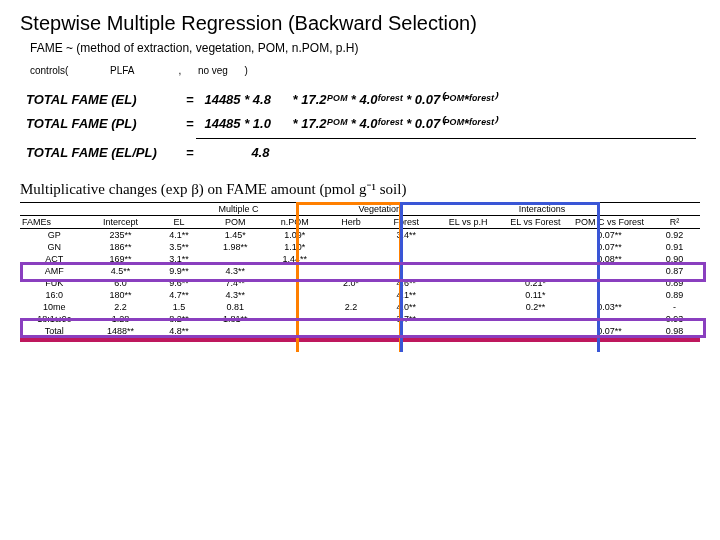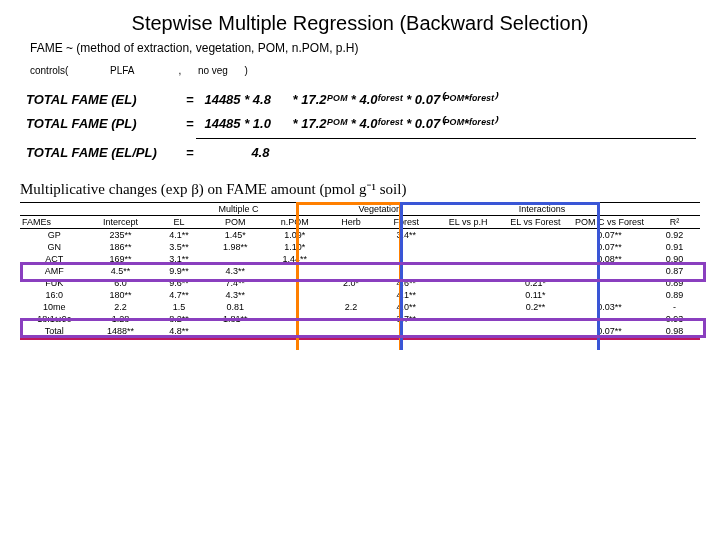--- a/index.html
+++ b/index.html
@@ -6,21 +6,21 @@
     margin: 0;
     padding: 10px 20px;
     font-family: Verdana, Arial, sans-serif;
     width: 720px;
     box-sizing: border-box;
     background: #fff;
     color: #000;
   }
   .title {
     font-size: 20px;
-    text-align: center;
+    text-align: left;
     margin: 2px 0 6px 0;
   }
   .subtitle {
     font-size: 12px;
     margin: 4px 0 10px 10px;
   }
   .controls-row {
     font-size: 10px;
     margin: 6px 0 14px 10px;
   }
@@ -81,21 +81,21 @@
   .grp-row th {
     border-top: 1px solid #000;
     border-bottom: 1px solid #000;
     font-weight: bold;
   }
   .hdr-row th {
     border-bottom: 1px solid #000;
   }
   .hdr-row th.first, .grp-row th.first { text-align: left; margin-left: 28px; }
   td.first { text-align: left; }
-  tr.bot td { border-bottom: 3px solid #be185d; }
+  tr.bot td { border-bottom: 5px solid #be185d; }
 
   
   .overlay {
     position: absolute;
     border: 3px solid;
     pointer-events: none;
   }
   .ov-orange { border-color: #ff7f00; }
   .ov-blue   { border-color: #3a56d6; }
   .ov-purple { border-color: #8a3fbf; }

